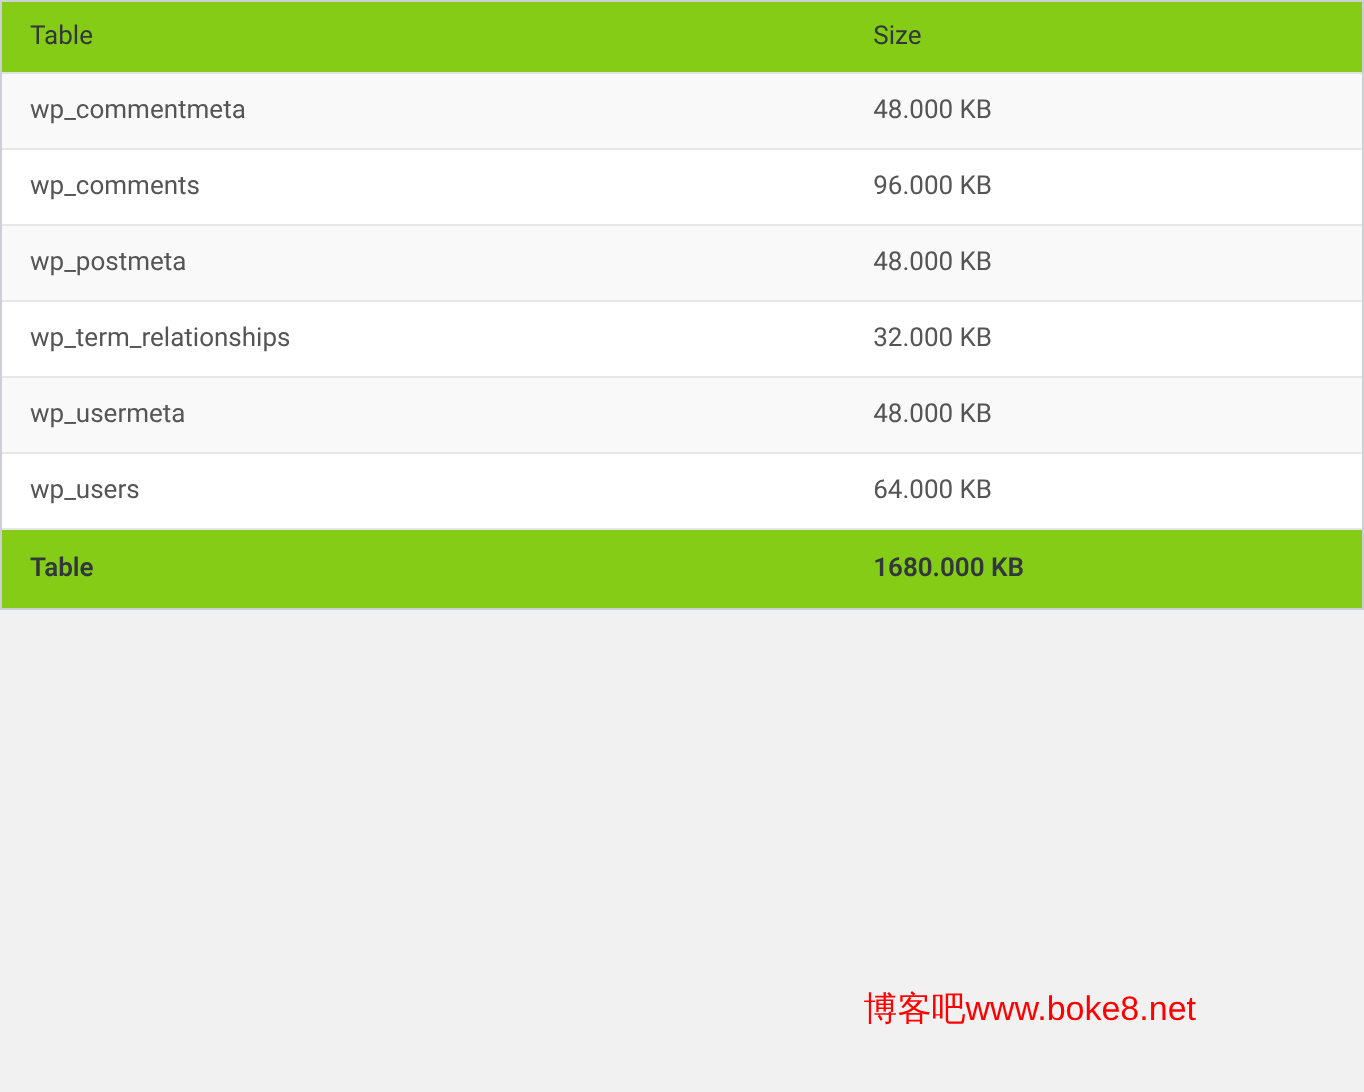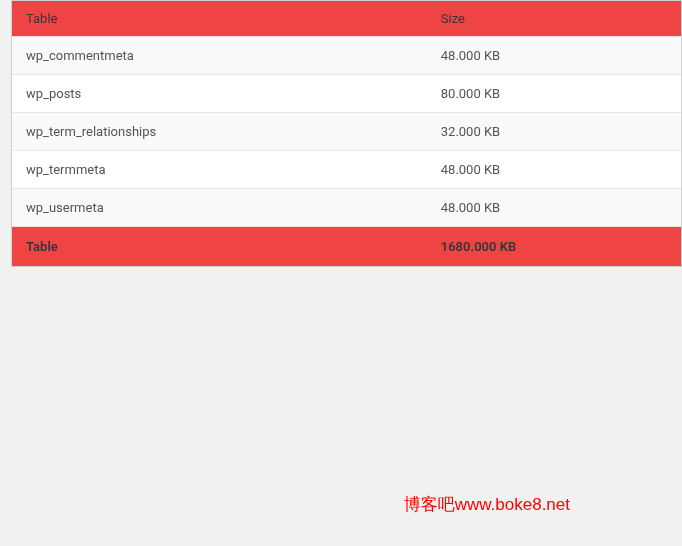--- a/index.html
+++ b/index.html
@@ -10,23 +10,22 @@
     body {
       font-family: -apple-system, BlinkMacSystemFont, "Segoe UI", Roboto, sans-serif;
       font-size: 13px;
       color: #444;
       background: #f1f1f1;
       width: 682px;
       height: 546px;
       padding: 0;
     }
     .table-container {
-      background: #ef4444;
+      background: #84cc16;
       border: 1px solid #ccd0d4;
-      margin-left: 11px;
     }
     table {
       width: 100%;
       border-collapse: collapse;
     }
     thead th {
       text-align: left;
       padding: 10px 14px;
       font-weight: 400;
       color: #32373c;
@@ -52,21 +51,21 @@
       width: 62%;
     }
     .col-size {
       width: 38%;
     }
     .button-wrap {
       padding: 14px 6px;
     }
     .watermark {
       position: fixed;
-      right: 112px;
+      right: 84px;
       bottom: 30px;
       color: #ff0000;
       font-size: 17px;
       font-weight: 400;
       pointer-events: none;
       font-family: "Microsoft YaHei", sans-serif;
     }
   </style>
 </head>
 <body>
@@ -78,34 +77,38 @@
         <th class="col-name">Table</th>
         <th class="col-size">Size</th>
       </tr>
     </thead>
     <tbody id="table-body">
         <tr>
           <td>wp_commentmeta</td>
           <td>48.000 KB</td>
         </tr>
         <tr>
-          <td>wp_posts</td>
-          <td>80.000 KB</td>
+          <td>wp_comments</td>
+          <td>96.000 KB</td>
+        </tr>
+        <tr>
+          <td>wp_postmeta</td>
+          <td>48.000 KB</td>
         </tr>
         <tr>
           <td>wp_term_relationships</td>
           <td>32.000 KB</td>
         </tr>
         <tr>
-          <td>wp_termmeta</td>
+          <td>wp_usermeta</td>
           <td>48.000 KB</td>
         </tr>
         <tr>
-          <td>wp_usermeta</td>
-          <td>48.000 KB</td>
+          <td>wp_users</td>
+          <td>64.000 KB</td>
         </tr>
       </tbody>
     <tfoot>
       <tr>
         <td>Table</td>
         <td>1680.000 KB</td>
       </tr>
     </tfoot>
   </table>
 </div>

